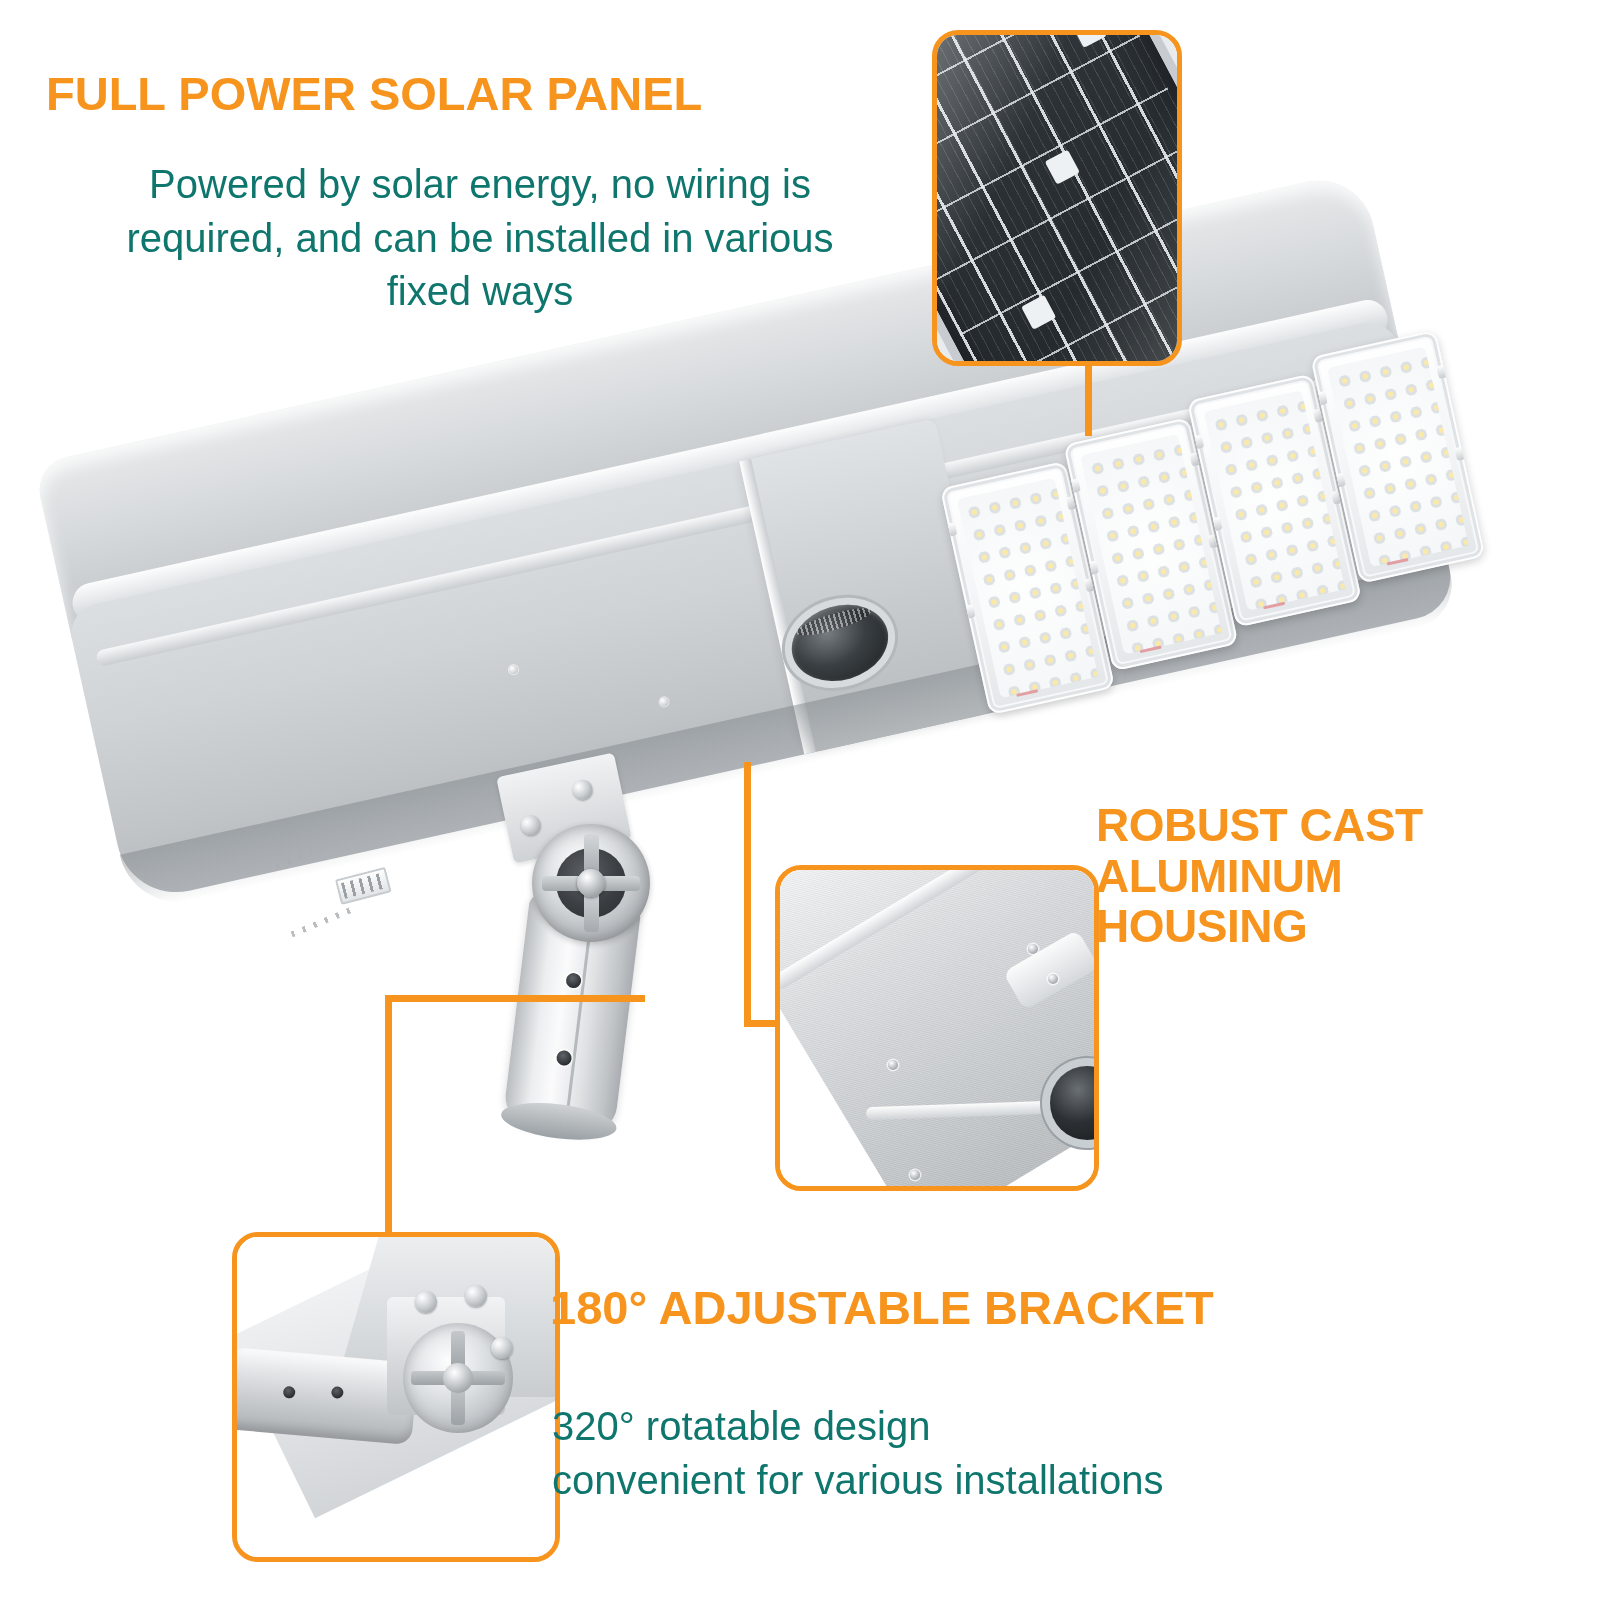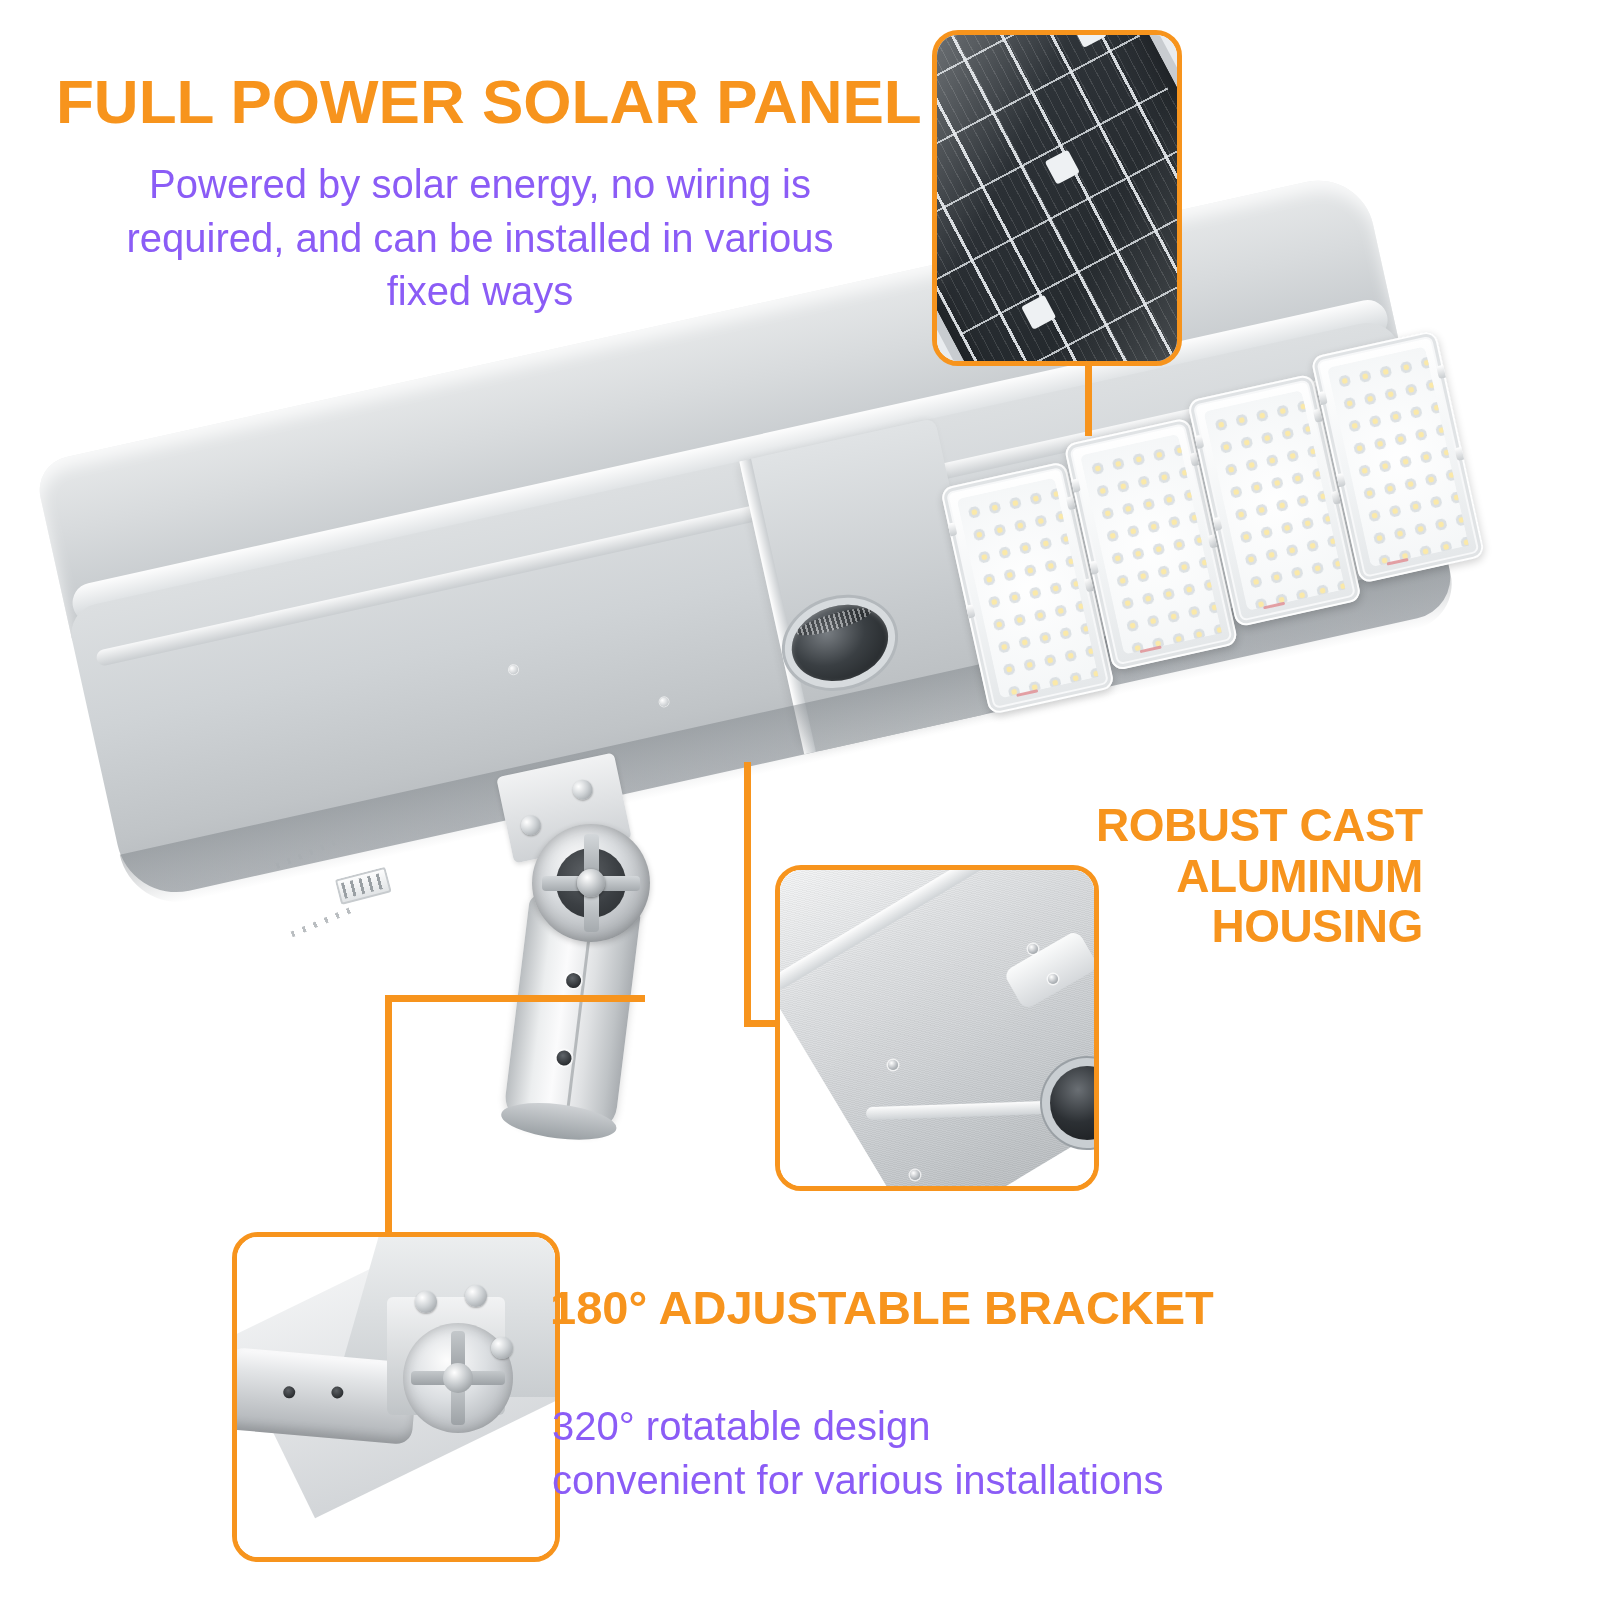--- a/index.html
+++ b/index.html
@@ -7,28 +7,28 @@
        font-family:"Liberation Sans", sans-serif;-webkit-font-smoothing:antialiased;}
 
   .stage{position:absolute;inset:0;width:1600px;height:1600px;background:#fff;}
 
   
   .head{
     position:absolute;color:#F7941D;font-weight:bold;
     letter-spacing:-0.5px;line-height:1.04;white-space:pre-line;
   }
   .body-txt{
-    position:absolute;color:#8b5cf6;font-weight:400;line-height:1.22;
+    position:absolute;color:#0f766e;font-weight:400;line-height:1.22;
     white-space:pre-line;
   }
 
-  #h-solar{left:56px;top:70px;font-size:62px;letter-spacing:0px;}
+  #h-solar{left:46px;top:70px;font-size:47px;letter-spacing:0px;}
   #b-solar{left:36px;top:158px;width:888px;font-size:40px;text-align:center;line-height:1.34;}
 
-  #h-housing{left:1096px;top:800px;font-size:46px;line-height:1.10;text-align:right;}
+  #h-housing{left:1096px;top:800px;font-size:46px;line-height:1.10;}
   #b-housing{left:1094px;top:1022px;width:470px;font-size:40px;line-height:1.30;}
 
   #h-bracket{left:550px;top:1284px;font-size:47px;letter-spacing:0px;}
   #b-bracket{left:552px;top:1400px;width:800px;font-size:40px;line-height:1.34;}
 
   
   .inset{position:absolute;border:5px solid #F7941D;border-radius:26px;overflow:hidden;background:#fff;}
   #inset-solar{left:932px;top:30px;width:240px;height:326px;}
   #inset-housing{left:775px;top:865px;width:314px;height:316px;}
   #inset-bracket{left:232px;top:1232px;width:318px;height:320px;}

